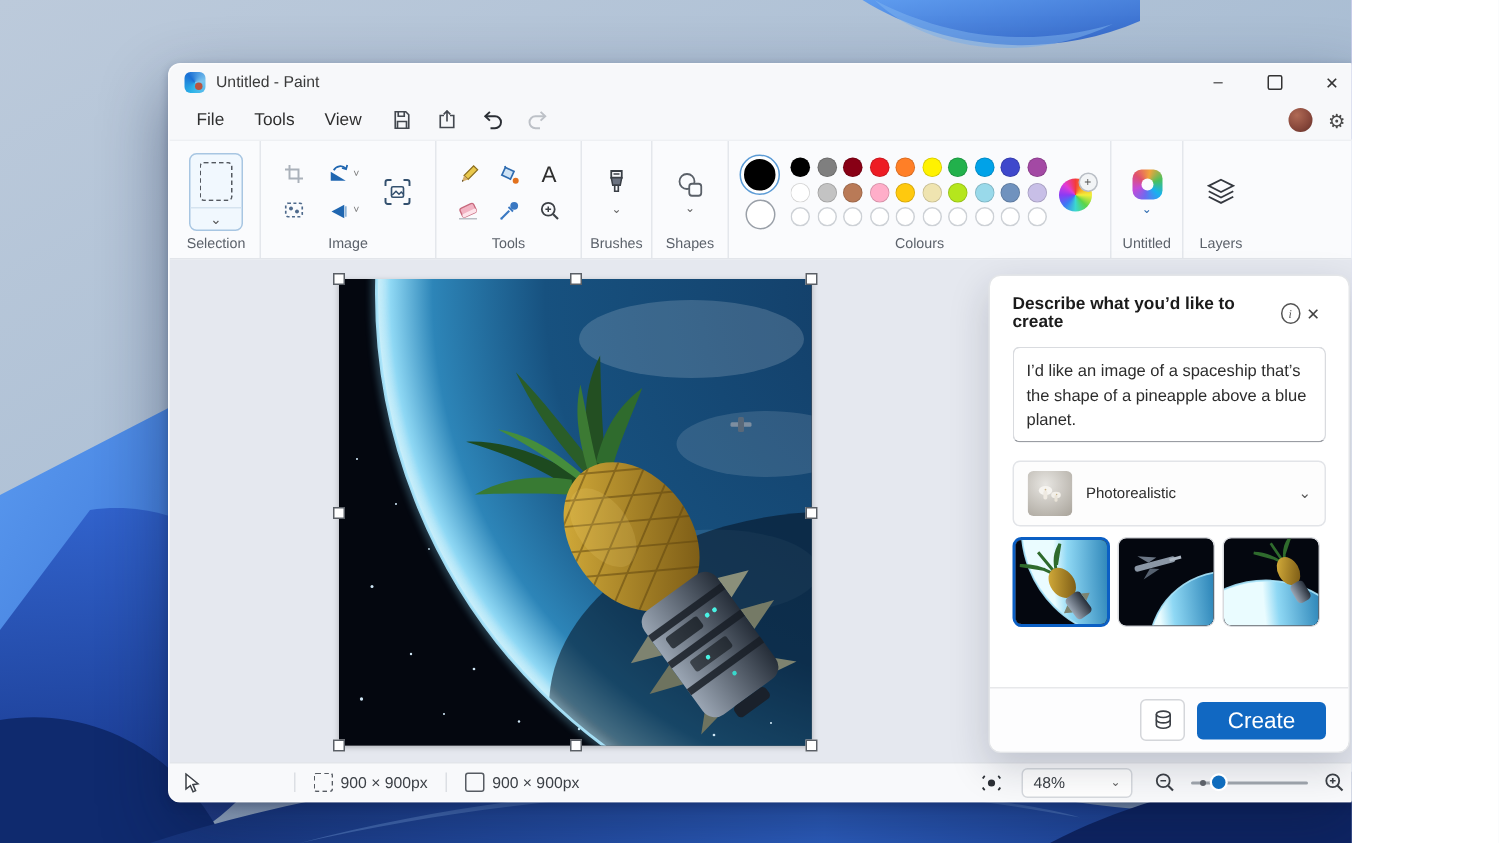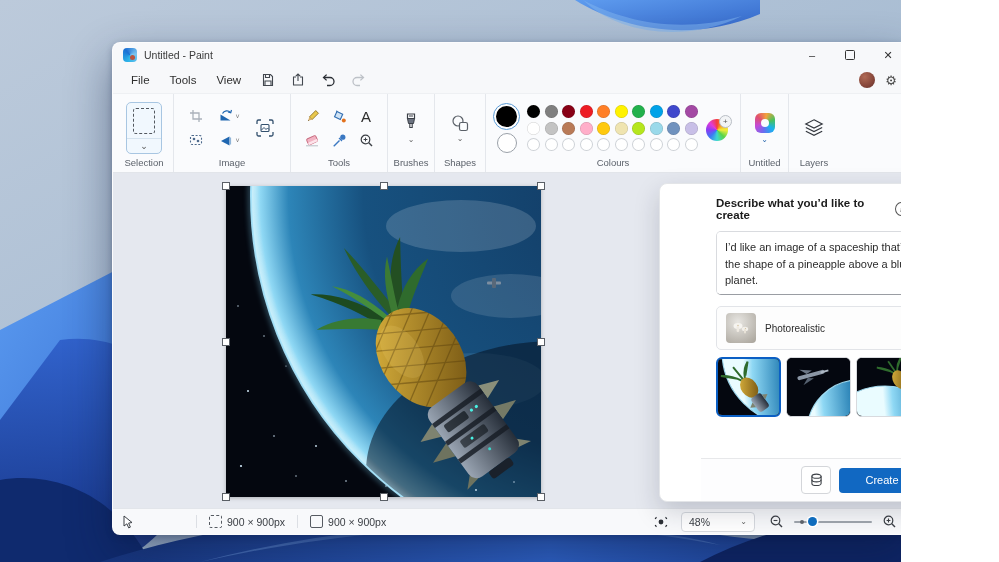--- a/index.html
+++ b/index.html
@@ -92,21 +92,21 @@
 
   
   .canvas-area{flex:1;position:relative;background:#e5e8ef;}
   .canvas-wrap{position:absolute;left:113px;top:13px;width:315px;height:311px;background:#04070f;
     box-shadow:0 1px 4px rgba(0,0,0,.25);}
   .canvas-wrap svg{display:block;}
   .handle{position:absolute;width:6px;height:6px;background:#fff;border:1px solid #5a5f66;}
 
   
   .panel{position:absolute;left:546px;top:10px;width:239px;height:317px;background:#fff;border-radius:8px;
-    border:1px solid #e3e5e8;box-shadow:0 10px 26px rgba(20,30,50,.18);display:flex;flex-direction:column;overflow:hidden;padding-left:41px;}
+    border:1px solid #e3e5e8;box-shadow:0 10px 26px rgba(20,30,50,.18);display:flex;flex-direction:column;overflow:hidden;}
   .panel-scroll{flex:1;padding:13px 15px 8px;}
   .panel-head{display:flex;align-items:center;}
   .panel-title{font-size:11.5px;font-weight:700;color:#1b1b1b;}
   .info-ic{width:12px;height:12px;border-radius:50%;border:1px solid #555;color:#555;font-size:8px;
     display:inline-flex;align-items:center;justify-content:center;margin-left:5px;font-style:italic;font-family:"Liberation Serif",serif;}
   .panel-close{margin-left:auto;font-size:11px;color:#444;padding:2px 4px;border-radius:3px;}
   .prompt-box{margin-top:10px;width:100%;height:64px;border:1px solid #d9dbdf;border-bottom-color:#9a9da3;
     border-radius:5px;padding:7px 8px;font-family:"Liberation Sans",sans-serif;font-size:11px;line-height:1.5;
     color:#2c2c2c;resize:none;box-sizing:border-box;background:#fff;outline:none;}
   .sec-title{font-size:11.5px;font-weight:700;color:#1b1b1b;margin-top:11px;}
@@ -116,21 +116,21 @@
   .style-name{font-size:10px;color:#2c2c2c;flex:1;}
   .style-chev{font-size:10px;color:#555;}
   .variants{margin-top:7px;display:flex;gap:5px;}
   .variant{width:65px;height:60px;border-radius:6px;overflow:hidden;border:1px solid #d8dade;box-sizing:border-box;position:relative;background:#04070f;}
   .variant.selected{border:2px solid #0b5fc4;box-shadow:inset 0 0 0 1.5px #fff;}
   .variant svg{display:block;}
   .panel-footer{flex:0 0 auto;height:42px;border-top:1px solid #e7e8ea;background:#fdfdfe;
     display:flex;align-items:center;justify-content:flex-end;gap:8px;padding:0 15px;}
   .credits-btn{width:28px;height:26px;border:1px solid #d4d6da;border-radius:4px;background:#fff;
     display:flex;align-items:center;justify-content:center;}
-  .create-btn{min-width:86px;height:25px;border:none;border-radius:4px;color:#fff;font-size:11px;
+  .create-btn{min-width:86px;height:25px;border:none;border-radius:4px;color:#fff;font-size:15px;
     font-family:"Liberation Sans",sans-serif;display:flex;align-items:center;justify-content:center;}
 
   
   .statusbar{height:25px;flex:0 0 auto;background:#f8f9fb;border-top:1px solid #e2e5ea;
     display:flex;align-items:center;font-size:10.5px;color:#3c4046;padding:0 10px;}
   .sb-group{display:flex;align-items:center;gap:5px;}
   .sb-sep{width:1px;height:13px;background:#dcdfe4;margin:0 12px;}
   .dash-sq{width:11px;height:11px;border:1.2px dashed #565b62;border-radius:2px;}
   .solid-sq{width:11px;height:11px;border:1.2px solid #565b62;border-radius:2px;}
   .sb-right{margin-left:auto;display:flex;align-items:center;}

